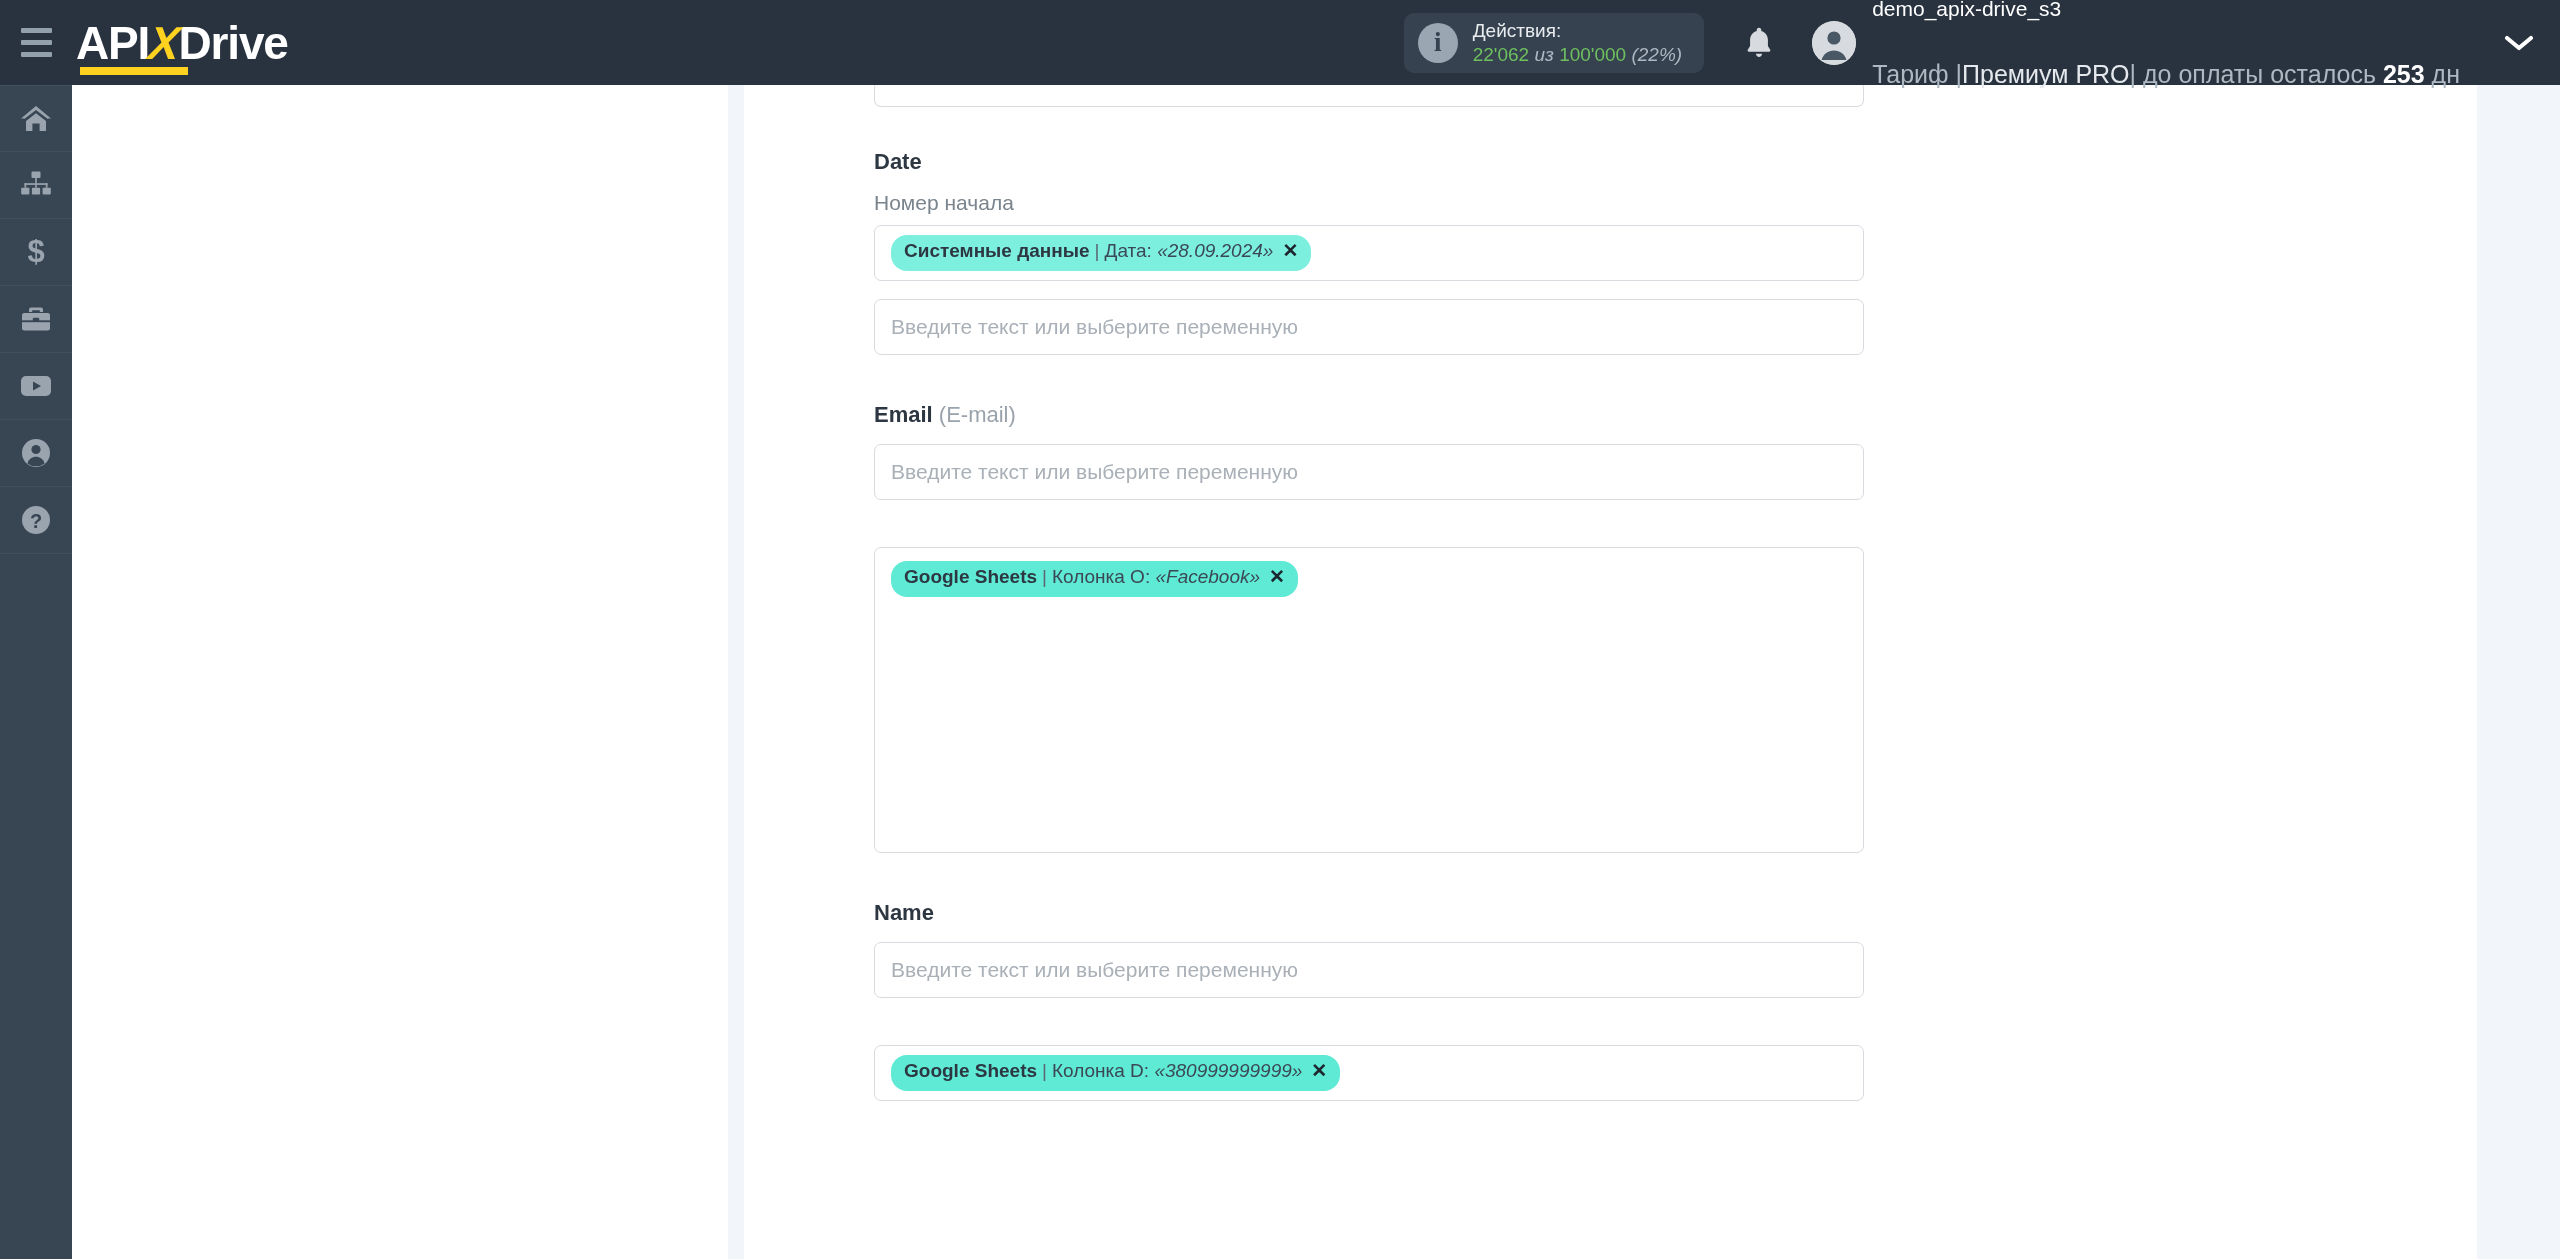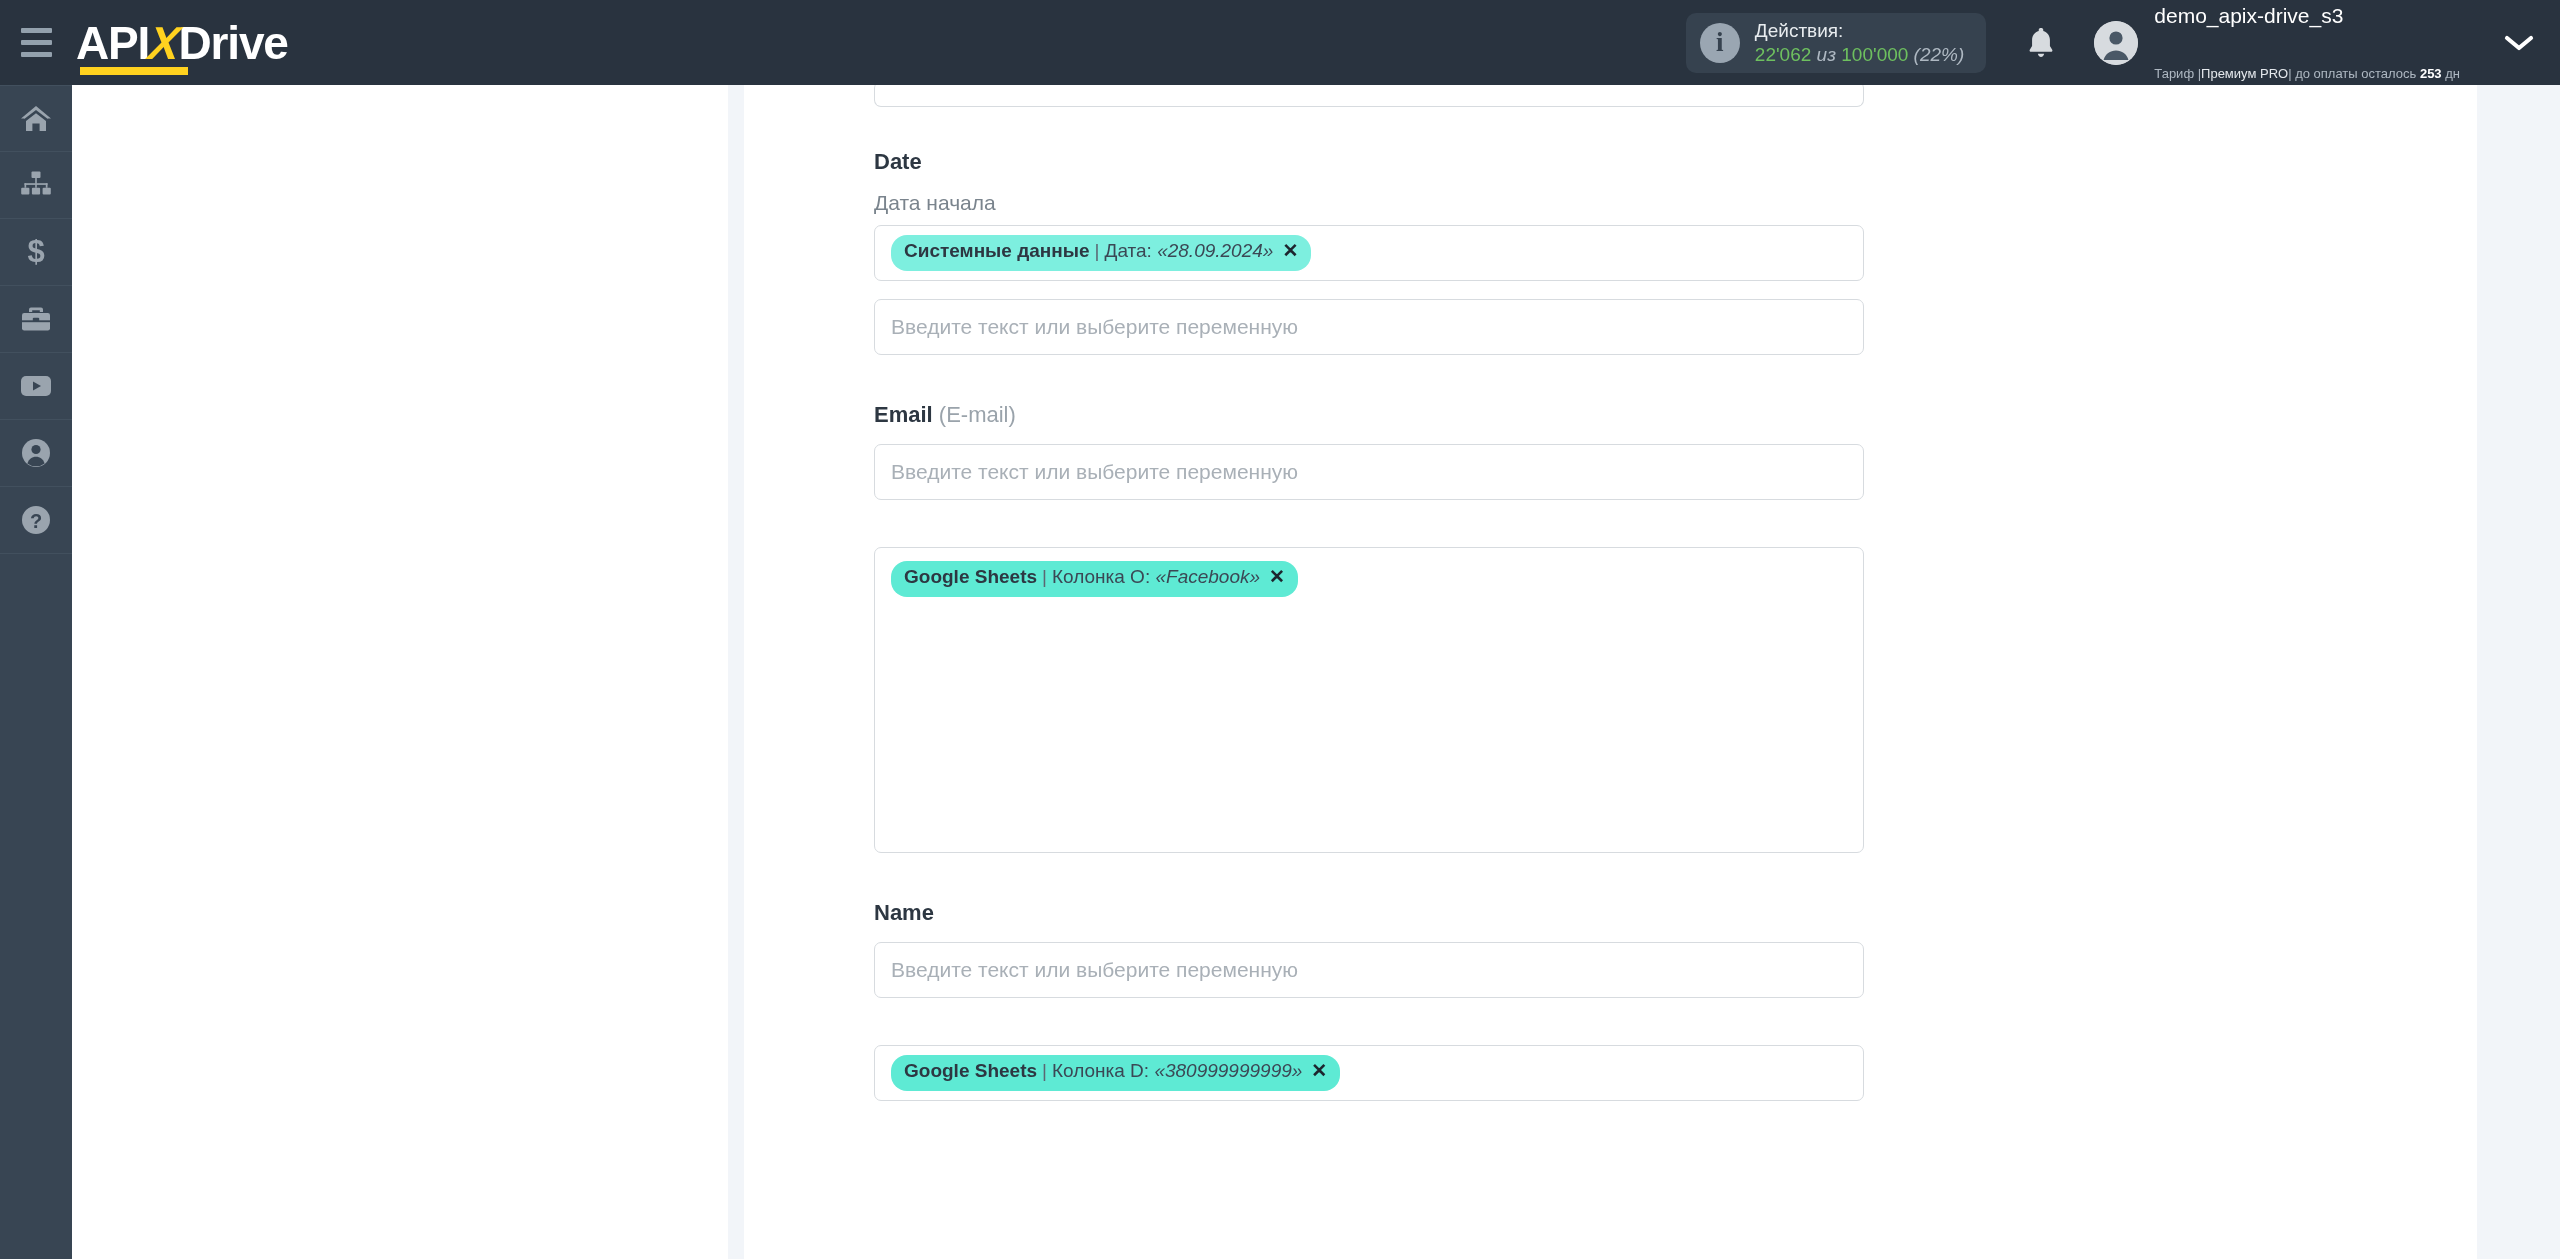--- a/index.html
+++ b/index.html
@@ -139,21 +139,21 @@
     flex: none;
   }
   .user-lines { line-height: 1.3; }
   .user-name {
     font-size: 21px;
     color: #ffffff;
     font-weight: 400;
     white-space: nowrap;
   }
   .user-plan {
-    font-size: 13px;
+    font-size: 25px;
     color: #aeb8c2;
     white-space: nowrap;
     margin-top: 36px;
   }
   .user-plan b { color: #e5e9ed; font-weight: 400; }
   .user-plan .days { color: #ffffff; font-weight: 700; }
 
   .chevron-down {
     margin-left: 44px;
     cursor: pointer;
@@ -446,21 +446,21 @@
 
     <div class="form-wrap">
 
       <div class="input-box cropped"></div>
 
       <div class="gap-lg"></div>
 
       <div class="field-group">
         <div class="field-title">Date</div>
 
-        <div class="sub-label">Дата начала</div>
+        <div class="sub-label">Номер начала</div>
         <div class="input-box">
           <span class="chip teal">
             <span class="src">Системные данные</span>
             <span class="pipe">|</span>
             <span class="label">Дата:</span>&nbsp;<span class="val">«28.09.2024»</span>
             <span class="chip-x">✕</span>
           </span>
         </div>
 
         <div class="gap-sm"></div>

